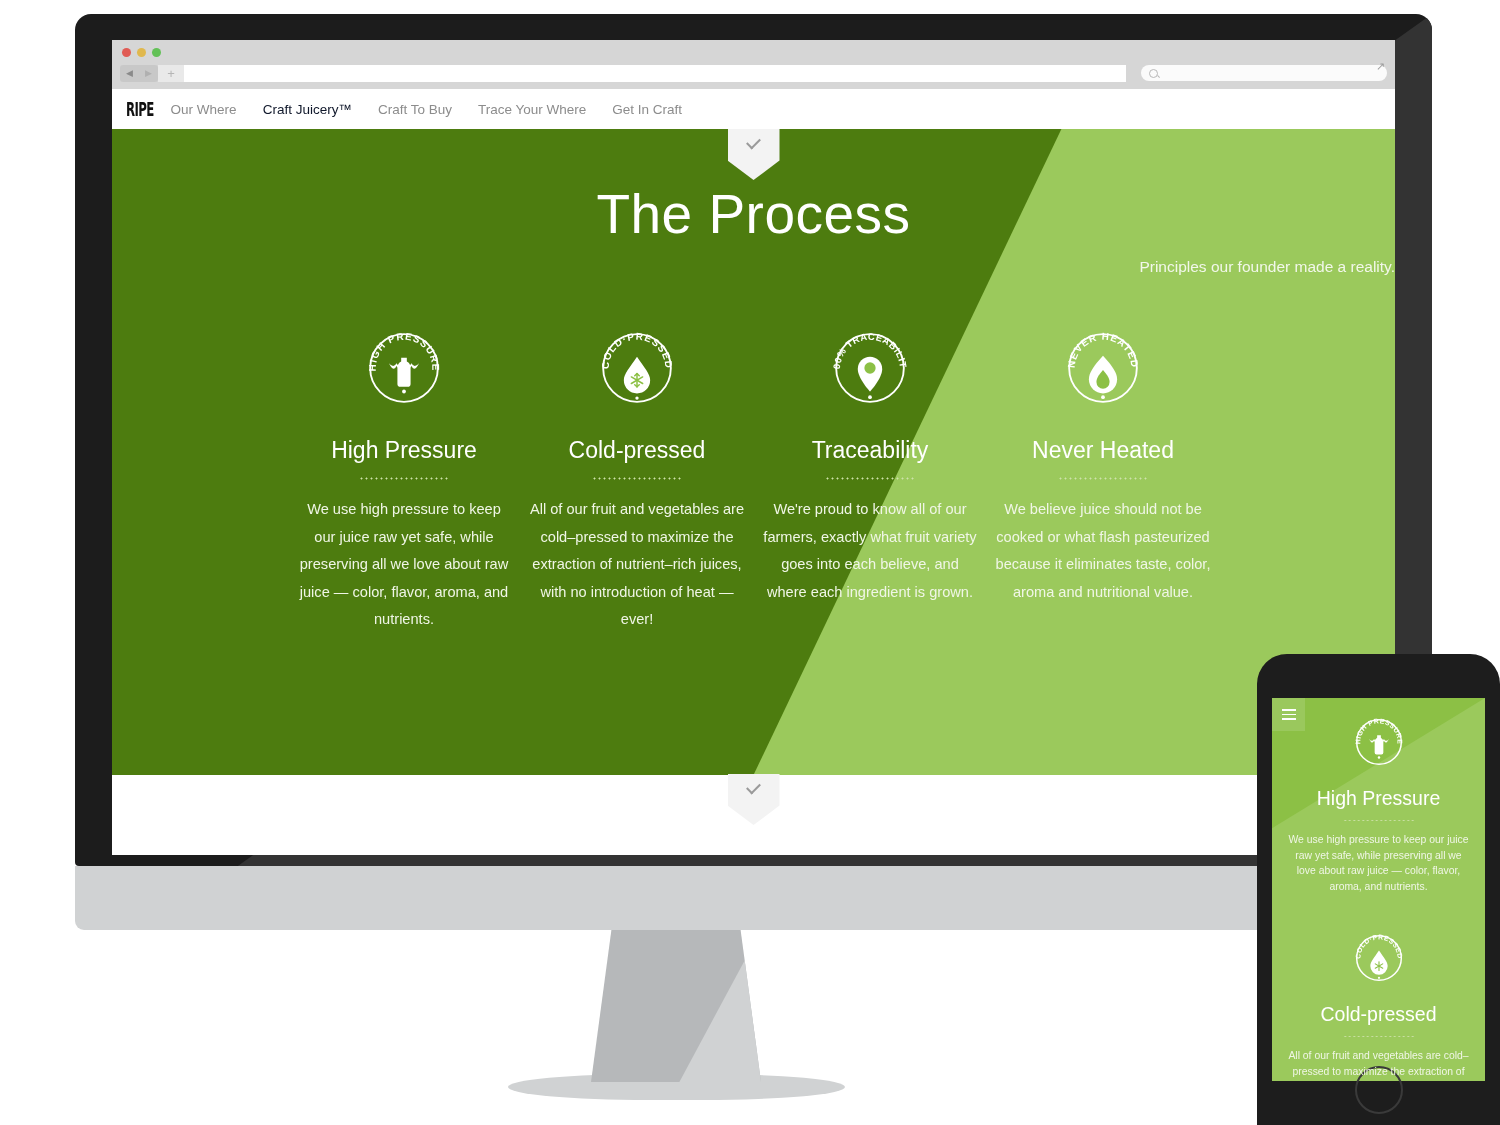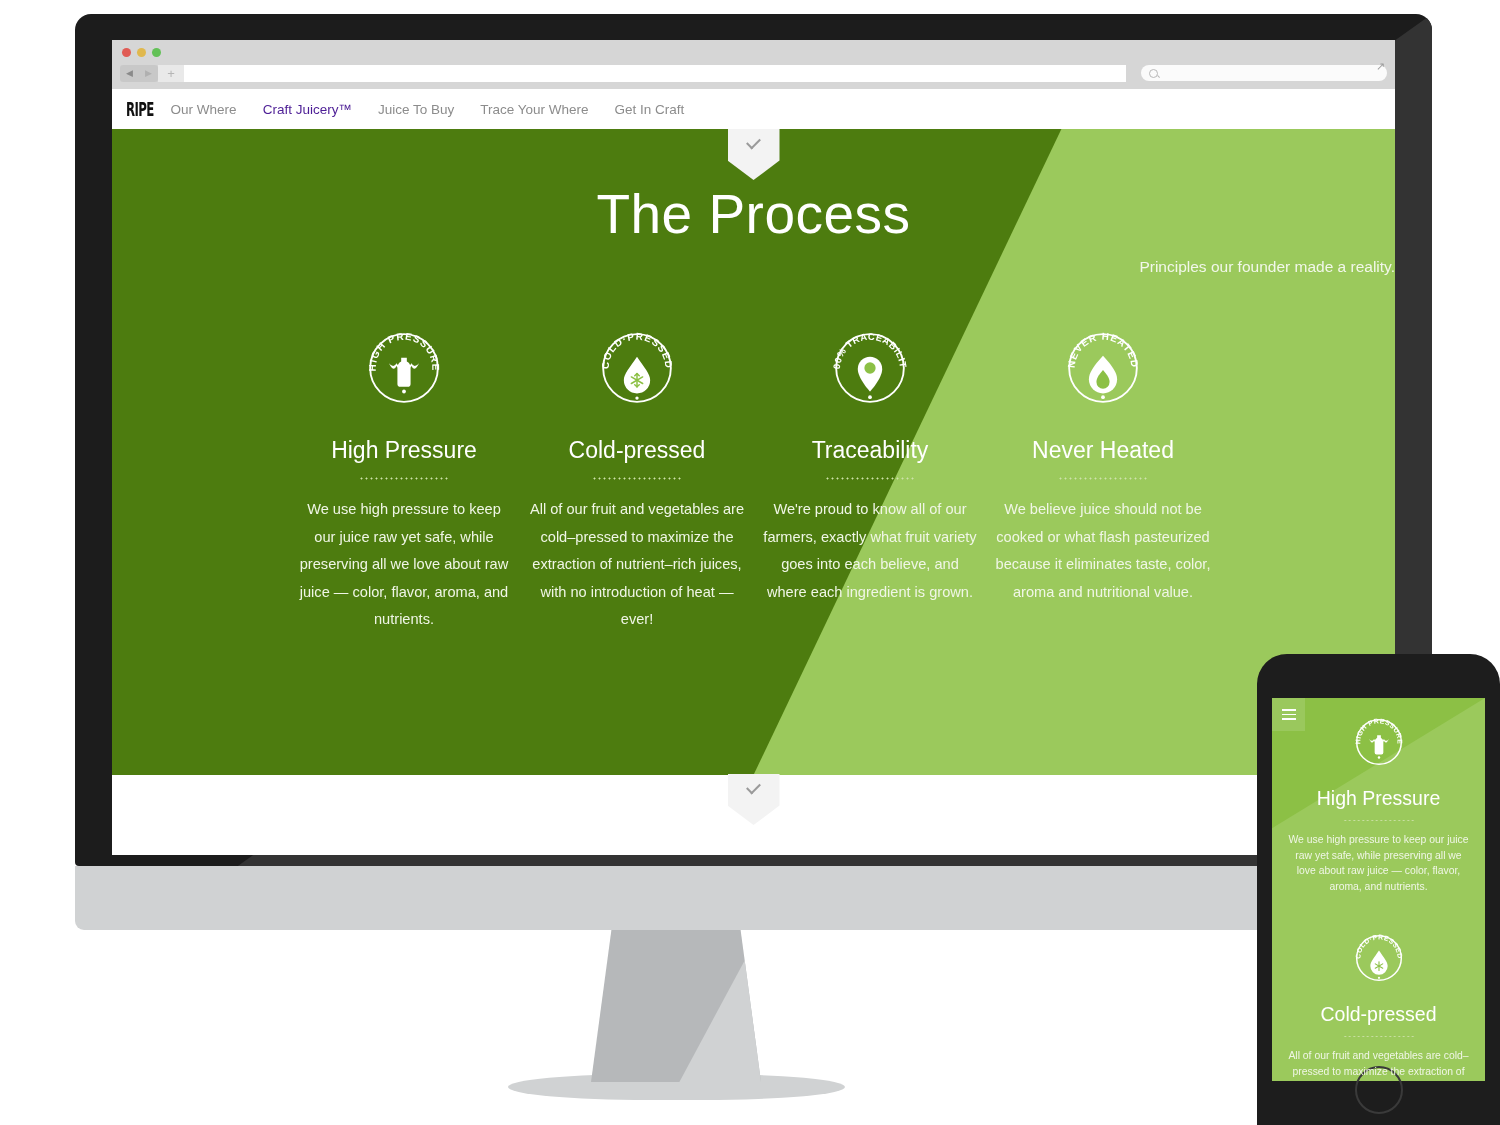--- a/index.html
+++ b/index.html
@@ -24,21 +24,21 @@
   .searchbar{flex:1;height:16px;background:#fbfbfb;border-radius:9px;margin-left:15px;display:flex;align-items:center;padding-left:8px;}
   .mag{width:7px;height:7px;border:1.2px solid #b9b9b9;border-radius:50%;position:relative;}
   .mag:after{content:"";position:absolute;right:-3px;bottom:-1px;width:3px;height:1.2px;background:#b9b9b9;transform:rotate(45deg);}
   .expand{position:absolute;right:8px;top:20px;width:13px;height:13px;color:#9e9e9e;font-size:11px;line-height:13px;text-align:center;}
 
   
   .site-header{height:40px;background:#ffffff;display:flex;align-items:center;justify-content:flex-start;padding:0 18px 0 14px;}
   .logo{font-family:"DejaVu Sans",sans-serif;font-weight:bold;font-size:19px;letter-spacing:-1px;color:#111;transform:scaleX(.62);transform-origin:left center;white-space:nowrap;}
   .nav{display:flex;align-items:center;gap:26px;}
   .nav a{font-size:13.5px;color:#8c8c8c;text-decoration:none;white-space:nowrap;}
-  .nav a.active{color:#4c1d95;}
+  .nav a.active{color:#0f172a;}
 
   
   .hero{position:relative;height:646px;background:#4d7c0f;overflow:hidden;}
   .hero-sheen{position:absolute;inset:0;background:#9bc95c;clip-path:polygon(74% 0,100% 0,100% 100%,50% 100%);}
   .hero-content{position:relative;z-index:2;}
   .chev-tab{position:absolute;left:50%;transform:translateX(-50%);width:52px;height:42px;background:#f3f3f3;clip-path:polygon(0 0,100% 0,100% 62%,50% 100%,0 62%);display:flex;align-items:flex-start;justify-content:center;padding-top:9px;z-index:5;}
   .chev-tab .v{width:11px;height:6px;border-left:2px solid #9a9a9a;border-bottom:2px solid #9a9a9a;transform:rotate(-45deg);}
   .chev-top{top:0;}
   .hero h1{margin:0;text-align:center;color:#ffffff;font-size:55px;font-weight:400;padding-top:53px;letter-spacing:.5px;}
   .hero .sub{text-align:right;color:#f2f7ea;font-size:15.5px;margin-top:12px;}
@@ -106,21 +106,21 @@
         </div>
       </div>
       <div class="expand">↗</div>
     </div>
 
     <div class="site-header">
       <div class="logo">RIPE</div>
       <div class="nav">
         <a href="#">Our Where</a>
         <a href="#" class="active">Craft Juicery™</a>
-        <a href="#">Juice To Buy</a>
+        <a href="#">Craft To Buy</a>
         <a href="#">Trace Your Where</a>
         <a href="#">Get In Craft</a>
       </div>
     </div>
 
     <div class="hero">
       <div class="hero-sheen"></div>
       <div class="chev-tab chev-top">
         <span class="v"></span>
       </div>

